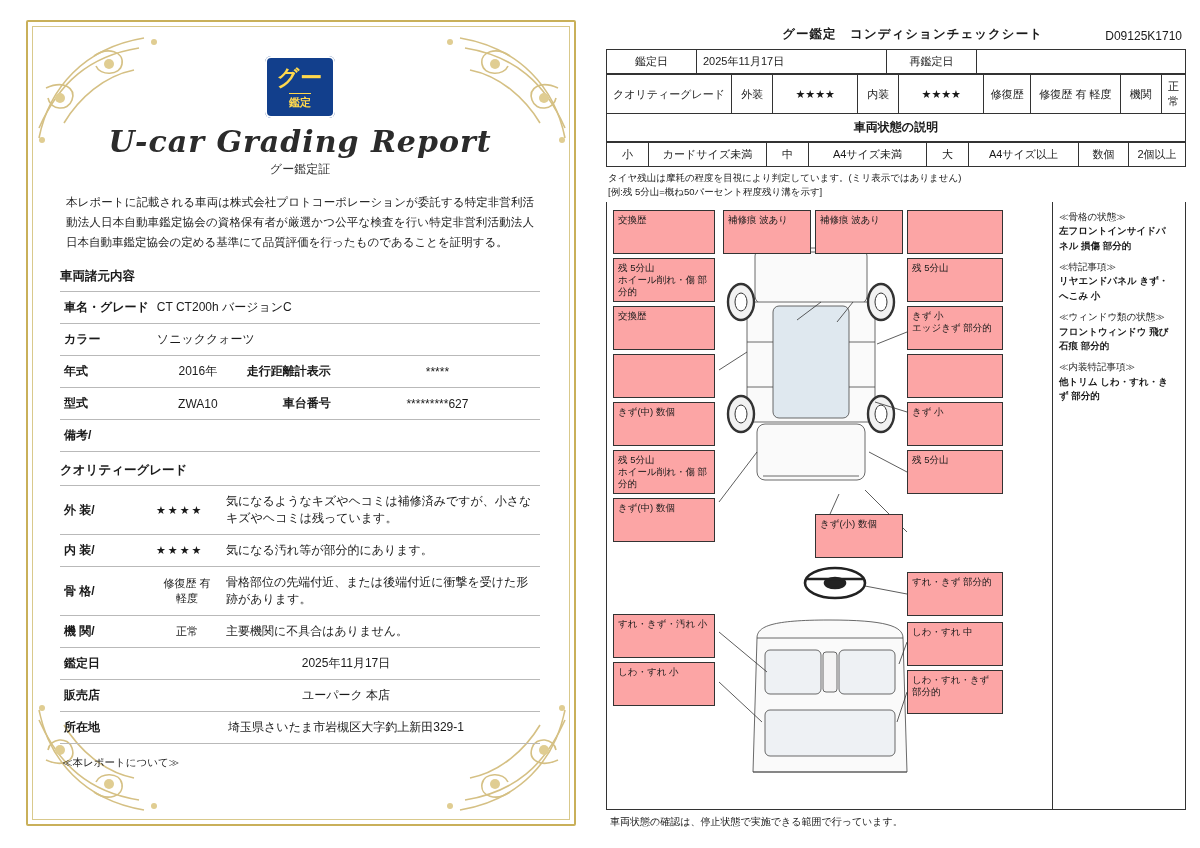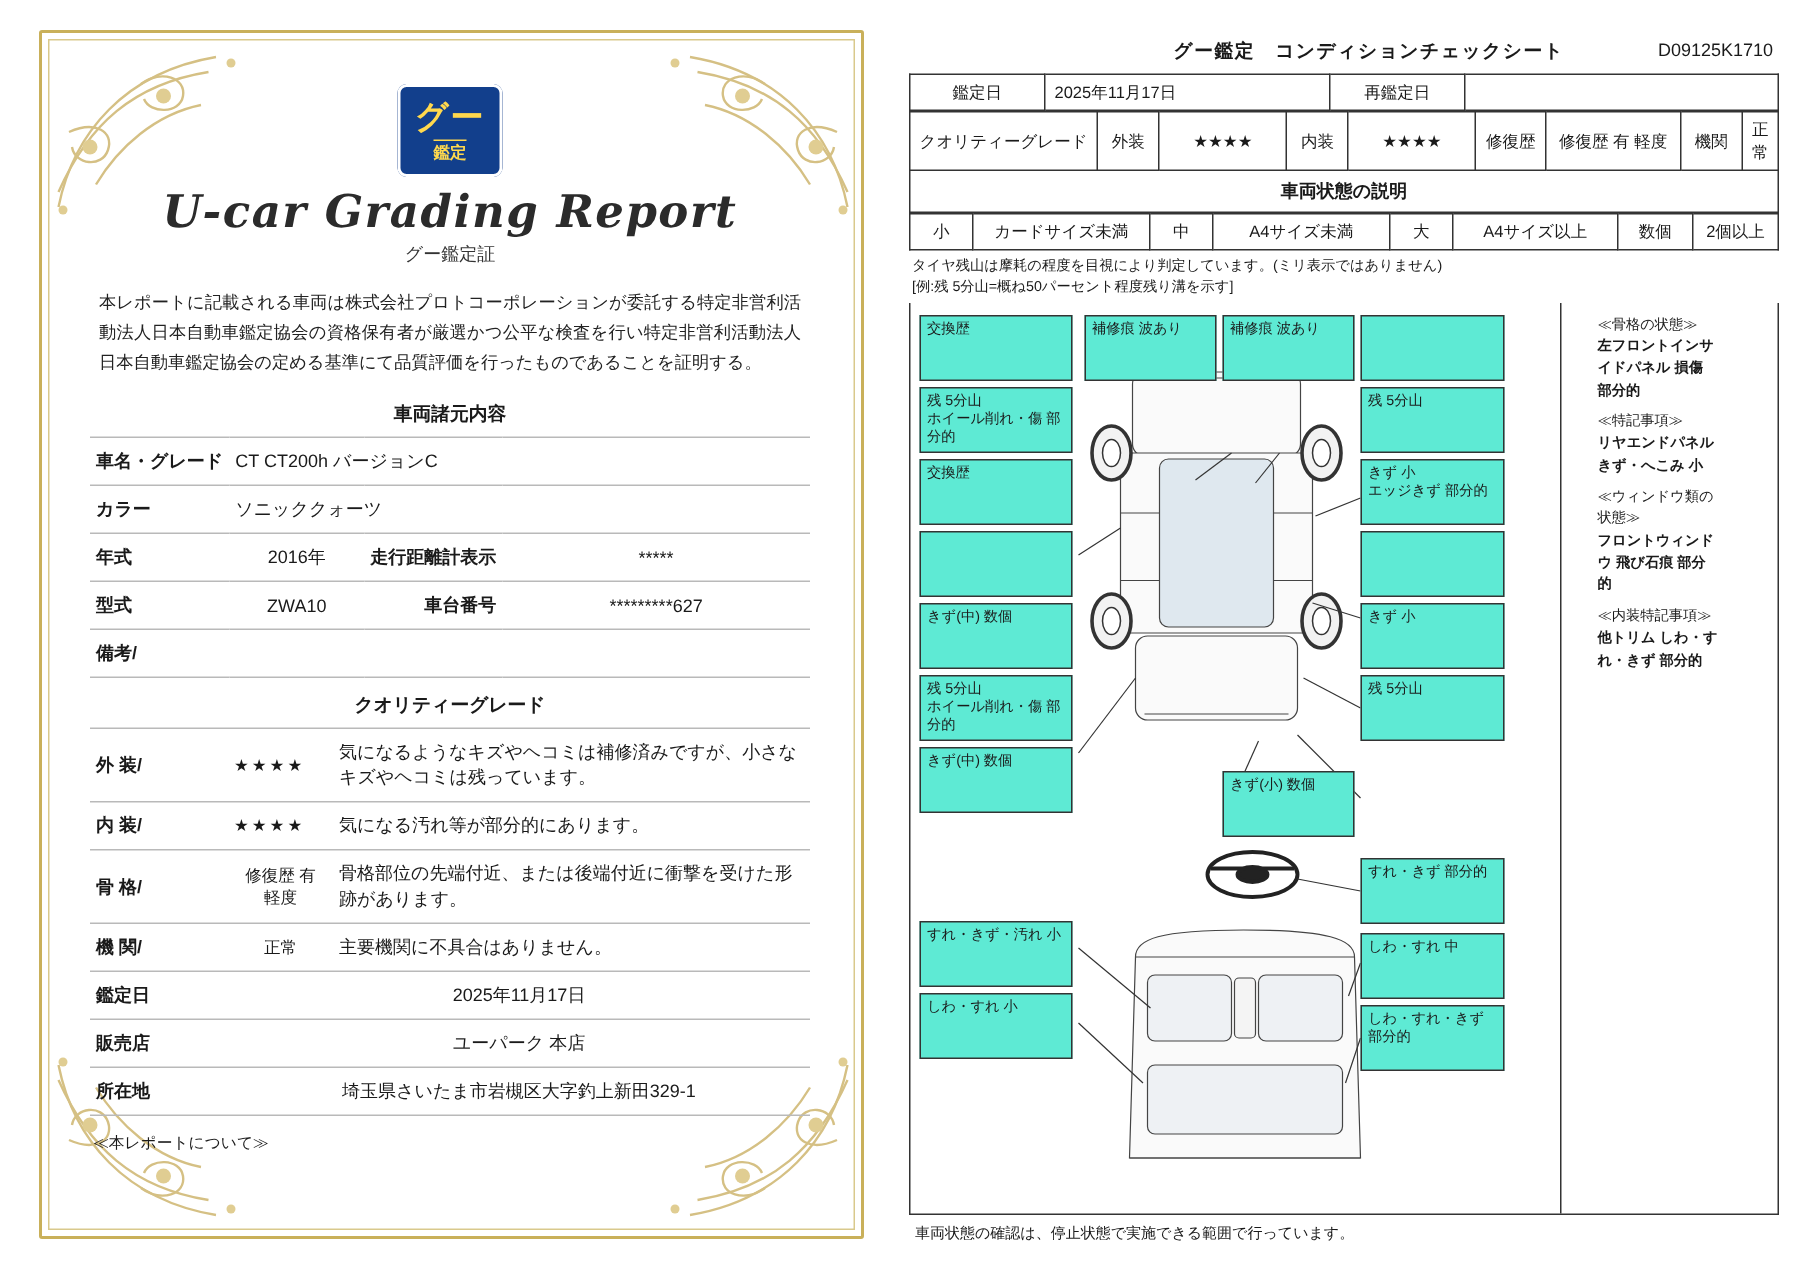--- a/index.html
+++ b/index.html
@@ -59,57 +59,57 @@
     color:#2b2b2b;
     letter-spacing:1px;
     margin:2px 0 2px 0;
   }
   .title-sub { text-align:center; font-size:12px; color:#333; margin-bottom:14px; }
   .lead {
     font-size:11.5px; line-height:1.75; color:#222;
     margin:0 6px 16px 6px;
     text-align:justify;
   }
-  .sec-title { text-align:center; font-size:12.5px; font-weight:bold; margin:10px 0 6px 0; }
+  .sec-title { text-align:left; font-size:12.5px; font-weight:bold; margin:10px 0 6px 0; }
 
   table.spec { width:100%; border-collapse:collapse; font-size:12px; }
   table.spec td { border-bottom:1px solid #b9b9b9; padding:7px 4px; vertical-align:middle; }
   table.spec tr:first-child td { border-top:1px solid #b9b9b9; }
   td.lbl { width:92px; font-weight:bold; white-space:nowrap; }
   td.lbl2 { width:70px; font-weight:bold; white-space:nowrap; text-align:right;}
   .stars { color:#1a1a1a; letter-spacing:2px; font-size:11px; }
   .ctr { text-align:center; }
   .small-note { font-size:10.5px; line-height:1.65; margin:10px 2px 0 2px; }
   .small-note li { margin-bottom:2px; }
   .small-note ul { margin:3px 0 0 0; padding-left:14px; list-style:none; }
   .small-note ul li:before { content:"・"; margin-left:-12px; }
 
   
   .right { position:relative; width:600px; height:848px; padding:26px 14px 10px 6px; }
-  .sheet-head { display:flex; align-items:flex-start; justify-content:space-between; padding:0 4px 6px 4px;}
+  .sheet-head { display:flex; align-items:flex-end; justify-content:space-between; padding:0 4px 6px 4px;}
   .sheet-title { flex:1; text-align:center; font-size:12.5px; font-weight:bold; letter-spacing:1px;}
   .sheet-code { font-size:12px; }
   .tbl { border-collapse:collapse; width:100%; font-size:11px; }
   .tbl td { border:1px solid #333; padding:4px 6px; height:22px; }
   .lbl-cell { background:#fff; white-space:nowrap; text-align:center; }
   .mid { text-align:center; }
   .box-title { text-align:center; font-weight:bold; font-size:12px; padding:5px; border:1px solid #333; border-top:none;}
   .legend-tbl td { text-align:center; font-size:11px; }
   .tiny { font-size:9.5px; line-height:1.45; margin:4px 2px 3px 2px;}
 
   .diagram-wrap { position:relative; border:1px solid #333; border-top:none; height:608px; }
   .rightcol {
-    position:absolute; right:16px; top:0; width:129px; height:100%;
-    border-left:1px solid #333; padding:8px 24px; font-size:9.5px; line-height:1.55;
+    position:absolute; right:4px; top:0; width:129px; height:100%;
+    border-left:1px solid #333; padding:8px 6px; font-size:9.5px; line-height:1.55;
   }
   .rightcol .hd { font-size:9.5px; }
   .rightcol .bd { margin:0 0 6px 0;font-weight:bold; }
   .canvas { position:absolute; left:0; top:0; right:129px; bottom:0; }
   .cbox {
-    position:absolute; border:1px solid #333; background:#5eead4;
+    position:absolute; border:1px solid #333; background:#fca5a5;
     font-size:9.5px; line-height:1.3; padding:3px 4px; overflow:hidden;
   }
   .footnote { font-size:10px; margin-top:5px; padding-left:4px;}
 
   
   svg.cars { position:absolute; left:0; top:0; }
 </style>
 </head>
 <body>
 

